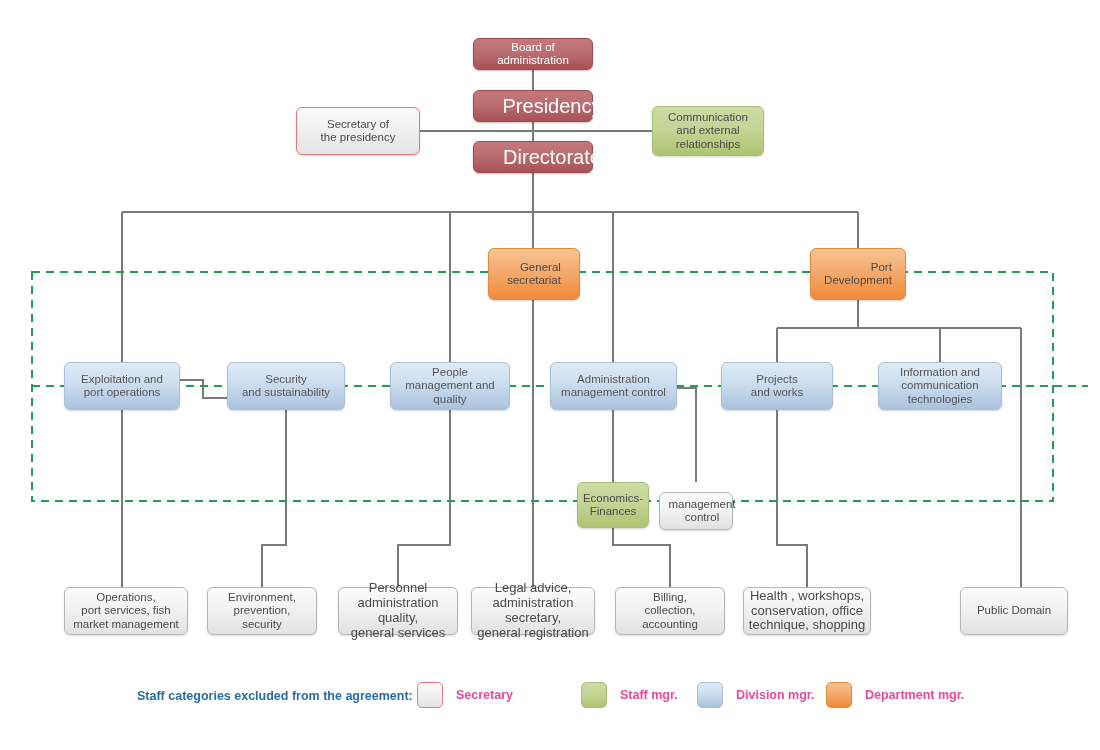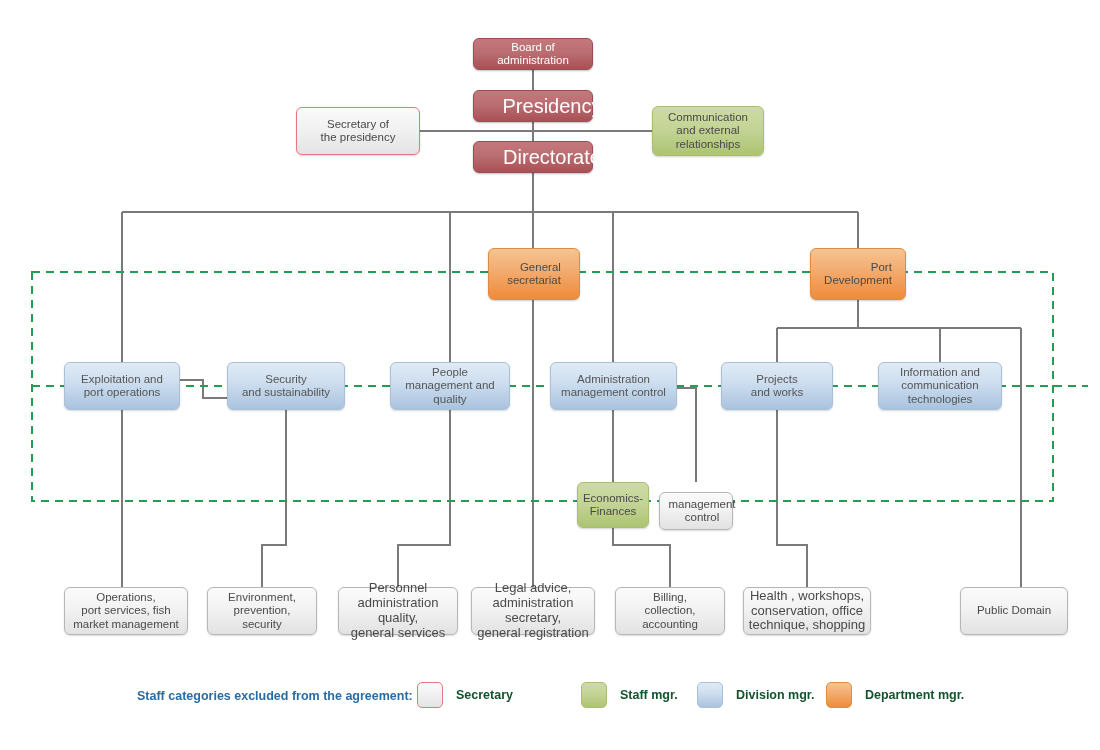--- a/index.html
+++ b/index.html
@@ -87,21 +87,21 @@
   }
   .legend-entry{position:absolute;top:682px;display:flex;align-items:center;}
   .swatch{
     width:26px;height:26px;border-radius:5px;box-sizing:border-box;
     margin-right:13px;
   }
   .sw-sec{background:linear-gradient(to bottom,#fbfbfb 0%,#f1f1f1 45%,#e4e4e4 100%);border:1.5px solid #e8767c;}
   .sw-unit{background:linear-gradient(to bottom,#cddba4 0%,#c4d496 45%,#adc472 100%);border:1px solid #a9bd74;}
   .sw-div{background:linear-gradient(to bottom,#dfeaf5 0%,#cfdff0 40%,#a9c3de 100%);border:1px solid #a9c0d8;}
   .sw-dep{background:linear-gradient(to bottom,#f6c491 0%,#f3ad72 40%,#ef8b3a 100%);border:1px solid #e08c40;}
-  .legend-label{color:#14532d;font-size:12.5px;font-weight:bold;white-space:nowrap;}
+  .legend-label{color:#ec4899;font-size:12.5px;font-weight:bold;white-space:nowrap;}
 </style>
 </head>
 <body>
 
 <div id="chart">
 
   <svg id="wires" viewBox="0 0 1100 750" preserveAspectRatio="none">
     <g stroke="#7a7a7a" stroke-width="1.4" fill="none" shape-rendering="crispEdges">
 
       <path d="M533,70 L533,90"></path>

